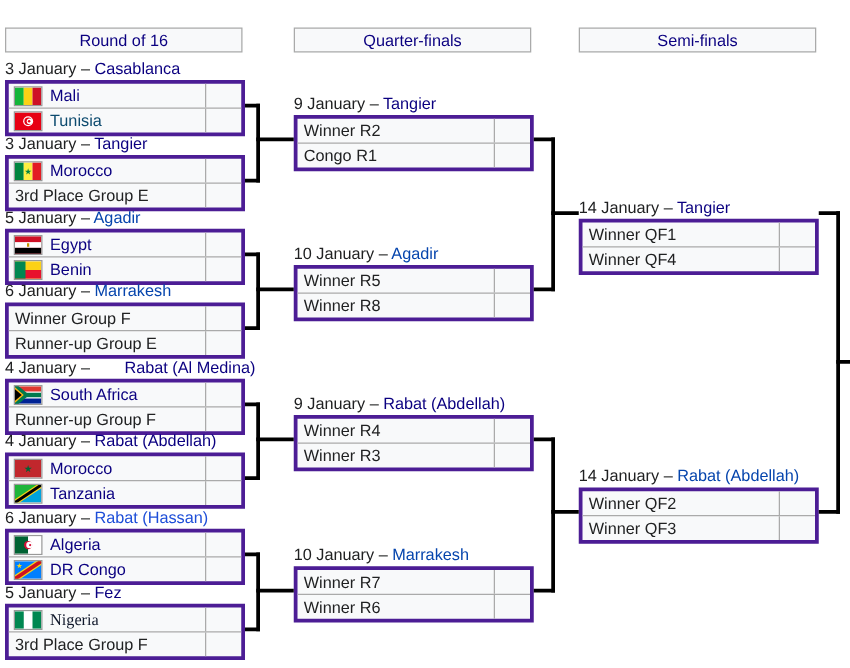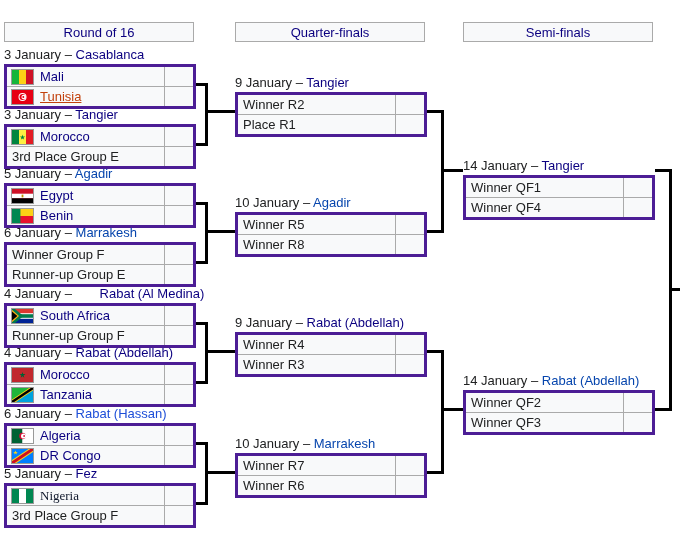--- a/index.html
+++ b/index.html
@@ -53,21 +53,21 @@
       <div class="trow">
         <span class="flag">
             <svg width="21" height="14">
               <rect width="21" height="14" fill="#E70013"></rect>
               <circle cx="10.5" cy="7" r="4" fill="#fff"></circle>
               <circle cx="10.5" cy="7" r="3" fill="#E70013"></circle>
               <circle cx="11.7" cy="7" r="2.3" fill="#fff"></circle>
               <circle cx="11.3" cy="7" r="1" fill="#E70013"></circle>
             </svg>
           </span>
-        <span class="tname" style="color: #c2410c; text-decoration: underline;">Tunisia</span>
+        <span class="tname" style="color: #0c4a6e;">Tunisia</span>
         <span class="score"></span>
       </div>
     </div>
   </div>
 
   <div class="match" style="left:4px;top:107px;">
     <div class="mdate"><span>3 January – </span><span class="venue" style="color: rgb(11, 0, 128);">Tangier</span></div>
     <div class="mtable">
       <div class="trow">
         <span class="flag">
@@ -237,21 +237,21 @@
   </div>
 
   <div class="match" style="left:235px;top:75px;">
     <div class="mdate"><span>9 January – </span><span class="venue" style="color: rgb(11, 0, 128);">Tangier</span></div>
     <div class="mtable">
       <div class="trow">
         <span class="tname" style="color: rgb(32, 33, 34);">Winner R2</span>
         <span class="score"></span>
       </div>
       <div class="trow">
-        <span class="tname" style="color: rgb(32, 33, 34);">Place R1</span>
+        <span class="tname" style="color: rgb(32, 33, 34);">Congo R1</span>
         <span class="score"></span>
       </div>
     </div>
   </div>
 
   <div class="match" style="left:235px;top:195px;">
     <div class="mdate"><span>10 January – </span><span class="venue" style="color: rgb(6, 69, 173);">Agadir</span></div>
     <div class="mtable">
       <div class="trow">
         <span class="tname" style="color: rgb(32, 33, 34);">Winner R5</span>

